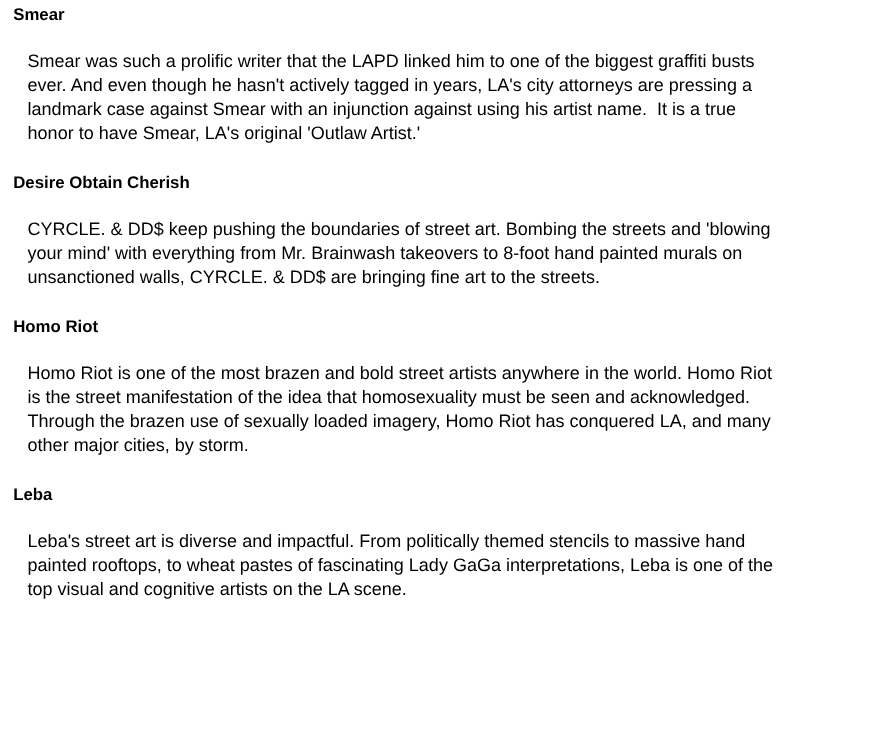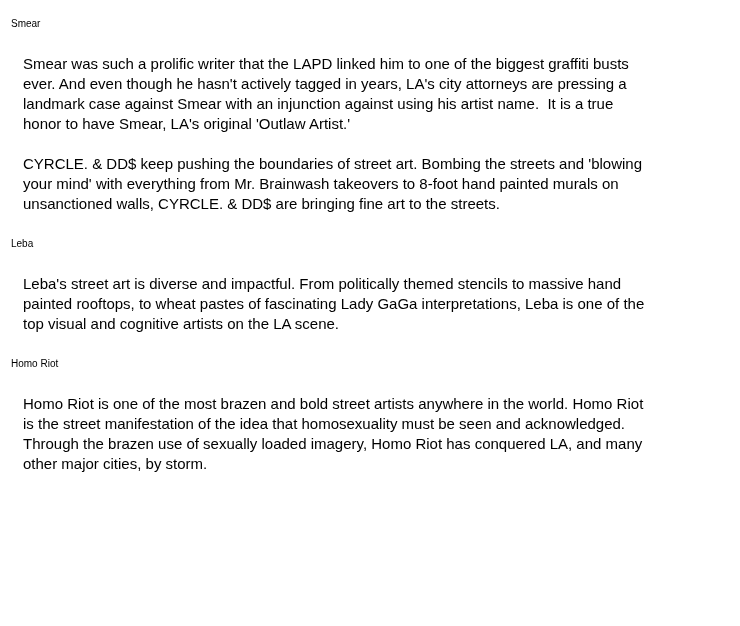--- a/index.html
+++ b/index.html
@@ -12,24 +12,24 @@
       min-height: 626px;
       box-sizing: border-box;
       padding: 2px 12px 10px 11px;
       font-family: "Liberation Sans", sans-serif;
       font-size: 15px;
       line-height: 20px;
       color: #000000;
       background: #ffffff;
     }
     .heading {
-      font-size: 10px;
-      font-weight: normal;
+      font-size: 14px;
+      font-weight: bold;
       line-height: 20px;
-      margin: 12px 0 20px 0;
+      margin: 0 0 20px 0;
       white-space: pre-wrap;
     }
     .para {
       margin: 0 0 20px 12px;
       white-space: pre-wrap;
     }
   </style>
 </head>
 <body>
 
@@ -37,36 +37,37 @@
 
   <section>
     <h2 class="heading">Smear</h2>
     <p class="para">Smear was such a prolific writer that the LAPD linked him to one of the biggest graffiti busts
 ever. And even though he hasn't actively tagged in years, LA's city attorneys are pressing a
 landmark case against Smear with an injunction against using his artist name.  It is a true
 honor to have Smear, LA's original 'Outlaw Artist.'</p>
   </section>
 
   <section>
+    <h2 class="heading">Desire Obtain Cherish</h2>
   </section>
 
   <section>
     <p class="para">CYRCLE. &amp; DD$ keep pushing the boundaries of street art. Bombing the streets and 'blowing
 your mind' with everything from Mr. Brainwash takeovers to 8-foot hand painted murals on
 unsanctioned walls, CYRCLE. &amp; DD$ are bringing fine art to the streets.</p>
-  </section>
-
-  <section>
-    <h2 class="heading">Leba</h2>
-    <p class="para">Leba's street art is diverse and impactful. From politically themed stencils to massive hand
-painted rooftops, to wheat pastes of fascinating Lady GaGa interpretations, Leba is one of the
-top visual and cognitive artists on the LA scene.</p>
   </section>
 
   <section>
     <h2 class="heading">Homo Riot</h2>
     <p class="para">Homo Riot is one of the most brazen and bold street artists anywhere in the world. Homo Riot
 is the street manifestation of the idea that homosexuality must be seen and acknowledged.
 Through the brazen use of sexually loaded imagery, Homo Riot has conquered LA, and many
 other major cities, by storm.</p>
   </section>
 
+  <section>
+    <h2 class="heading">Leba</h2>
+    <p class="para">Leba's street art is diverse and impactful. From politically themed stencils to massive hand
+painted rooftops, to wheat pastes of fascinating Lady GaGa interpretations, Leba is one of the
+top visual and cognitive artists on the LA scene.</p>
+  </section>
+
 </main>
 
 </body></html>

